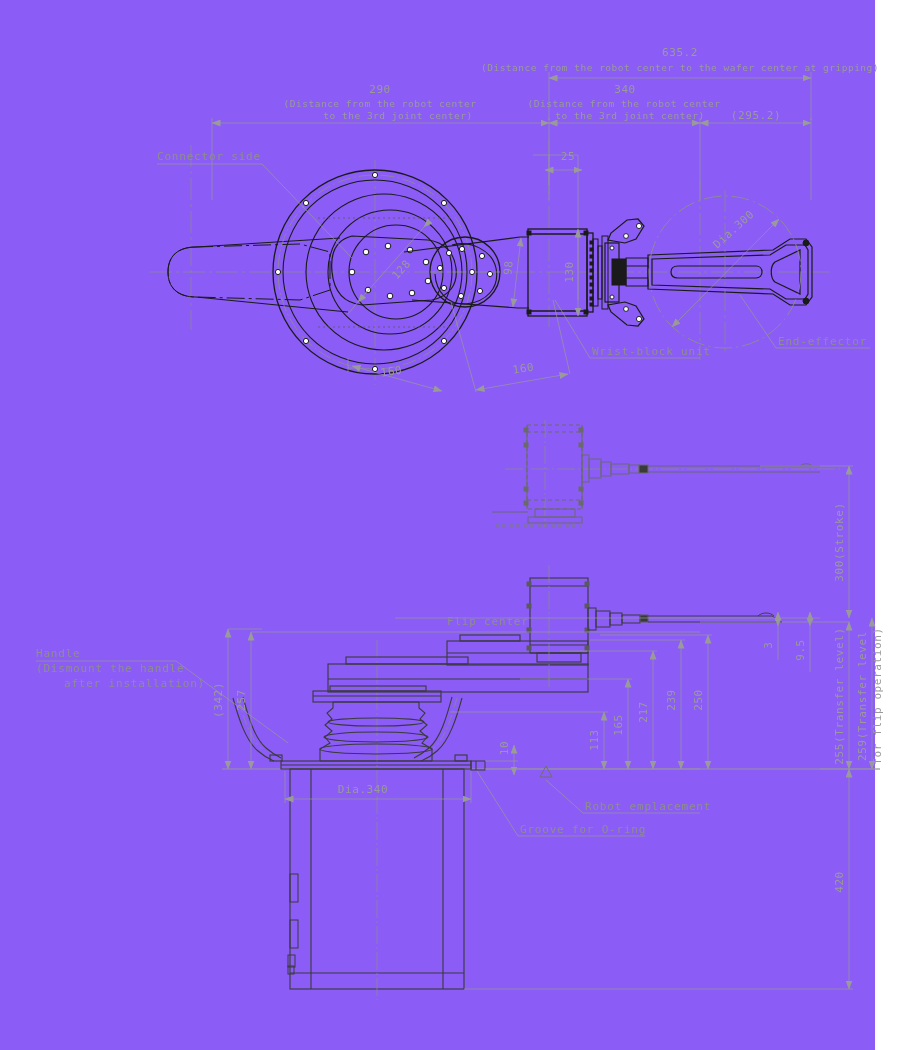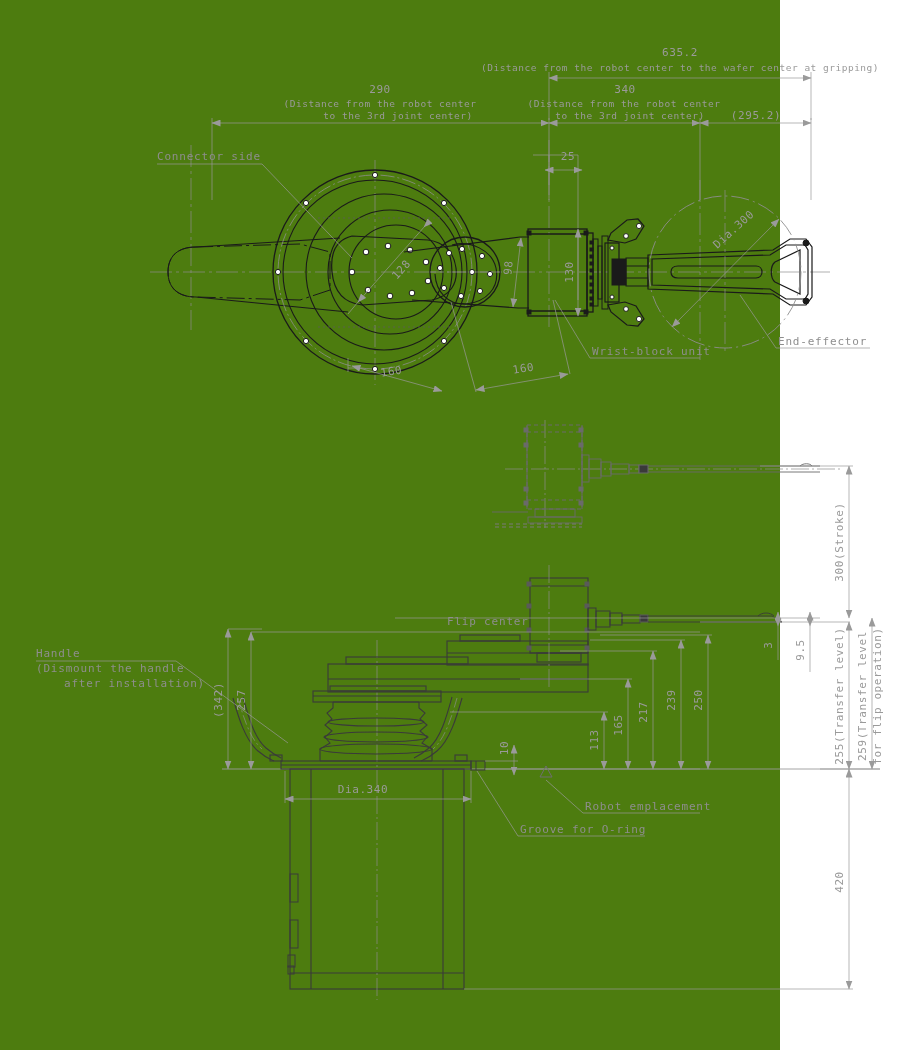--- a/index.html
+++ b/index.html
@@ -1,17 +1,17 @@
 <!DOCTYPE html>
 <html><head>
 <meta charset="utf-8">
 <style>
   html,body{margin:0;padding:0;background:#ffffff;}
   body{width:920px;height:1050px;font-family:"DejaVu Sans Mono",monospace;overflow:hidden;}
-  #stage{position:relative;width:780px;height:1050px;background:#4d7c0f;}
+  #stage{position:relative;width:875px;height:1050px;background:#8b5cf6;}
   svg{display:block;position:absolute;top:0;left:0;}
   .dimtxt{font-family:"DejaVu Sans Mono",monospace;font-size:11px;fill:#9a9a9a;letter-spacing:0.6px;}
   .dimtxt-sm{font-family:"DejaVu Sans Mono",monospace;font-size:9.5px;fill:#9a9a9a;letter-spacing:0.5px;}
   .lbl{font-family:"DejaVu Sans Mono",monospace;font-size:11px;fill:#8e8e8e;letter-spacing:0.8px;}
 </style>
 </head>
 <body>
 
 <div id="stage">
 <svg width="920" height="1050" viewBox="0 0 920 1050">

